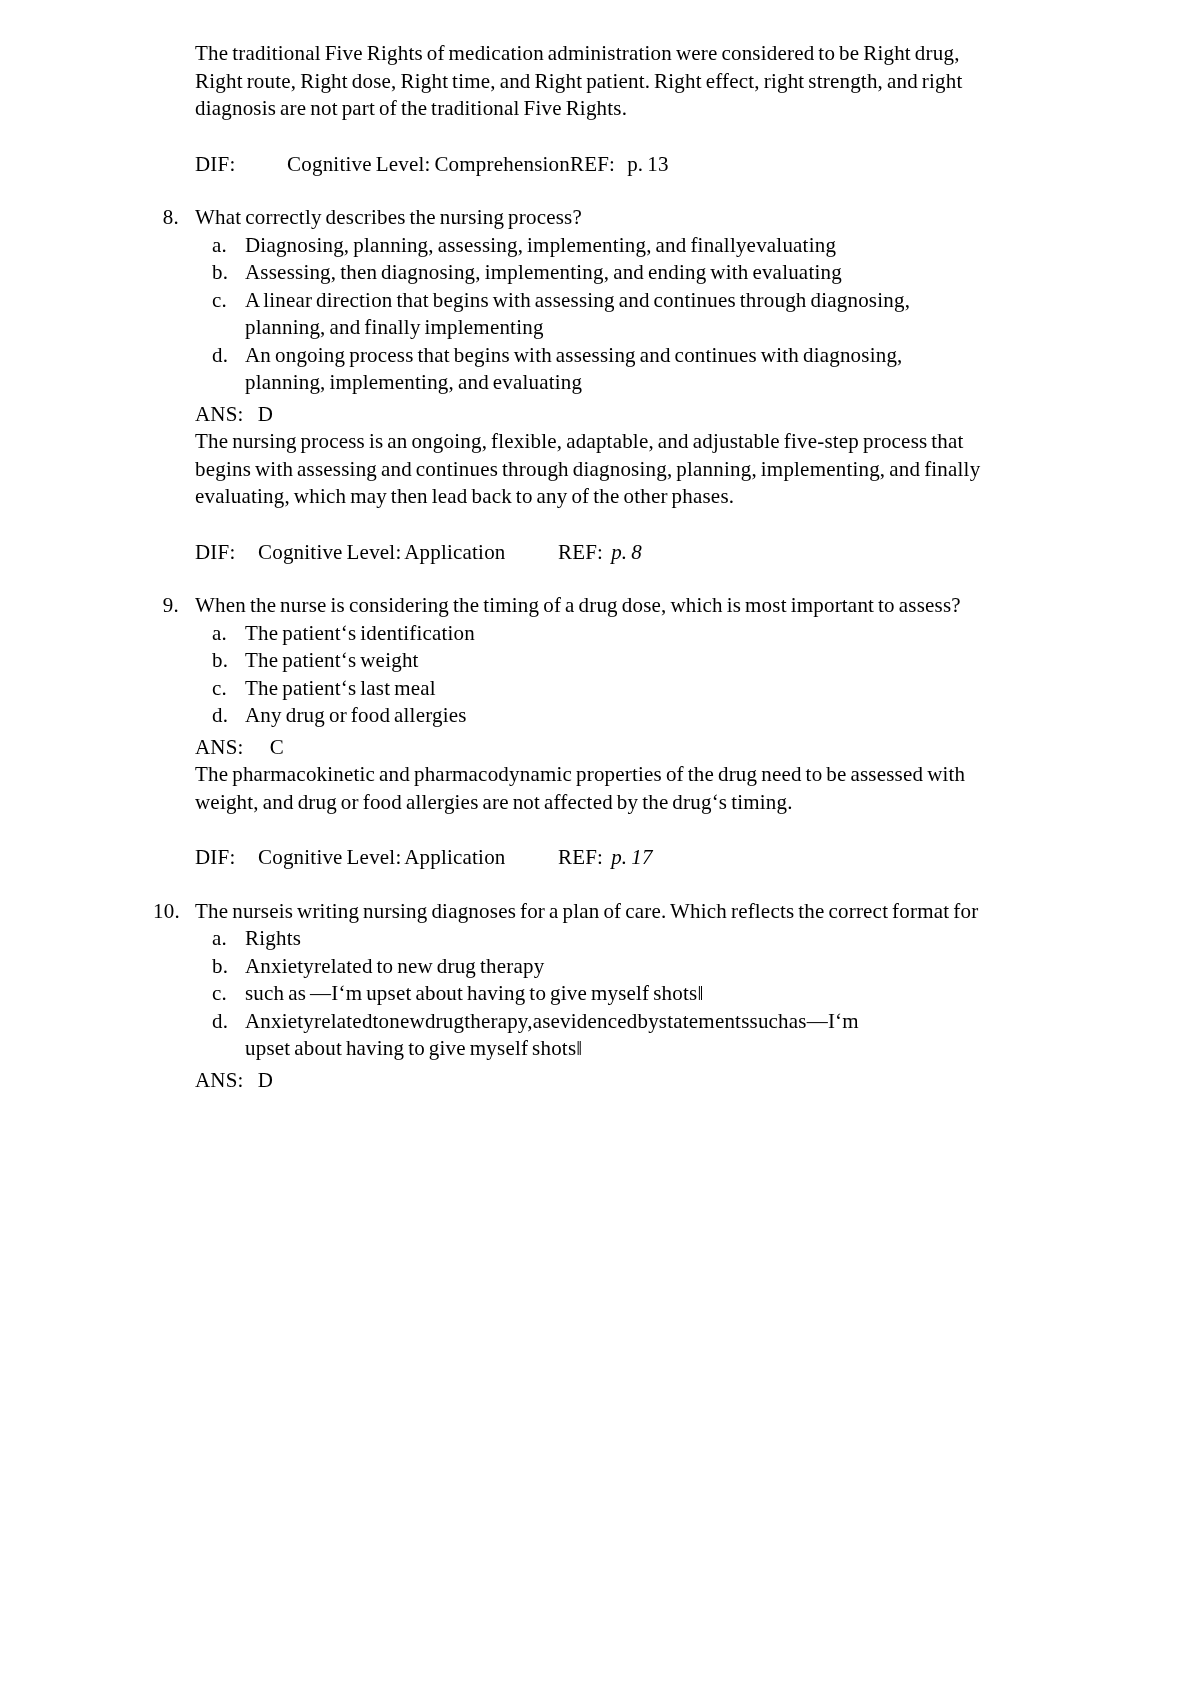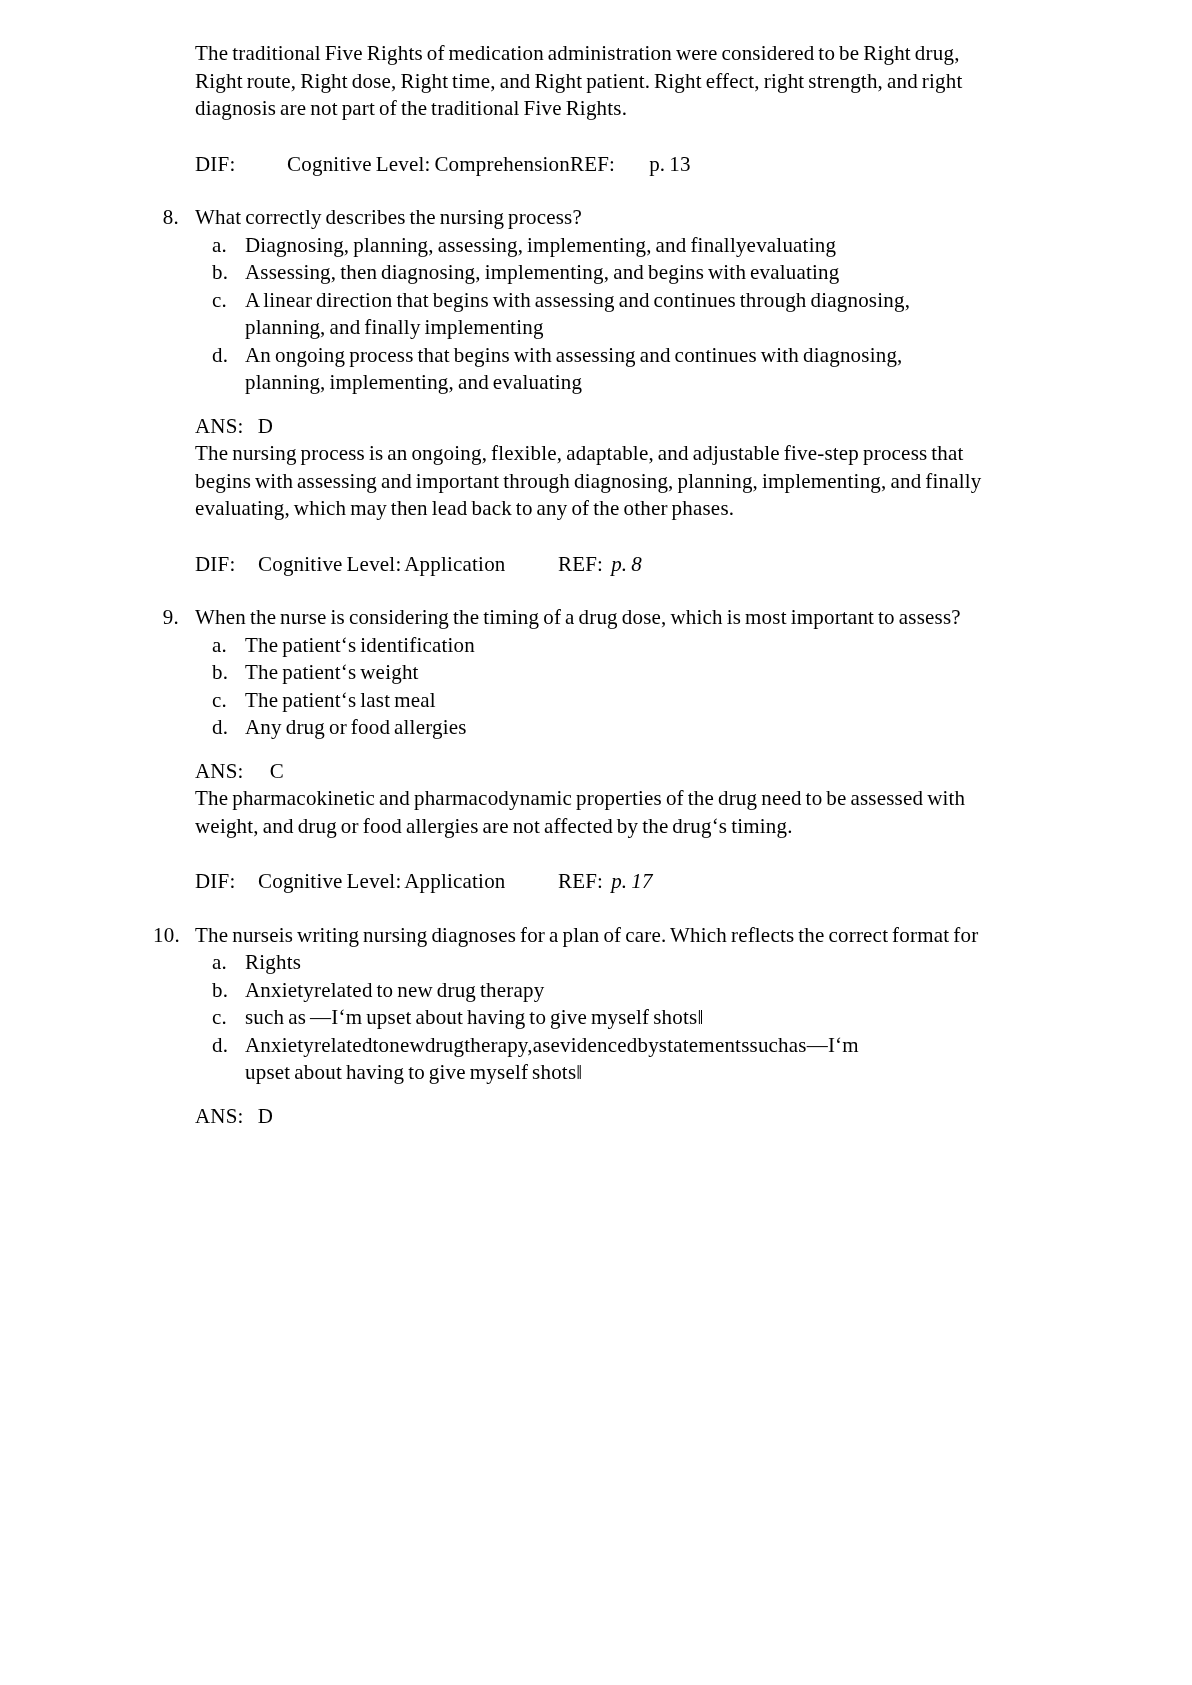--- a/index.html
+++ b/index.html
@@ -29,40 +29,40 @@
   .dif-row {
     display: flex;
     margin-top: 28px;
     margin-bottom: 26px;
     white-space: nowrap;
   }
   .dif-row .c-label { width: 63px; }
   .dif-row .c-cog-wide { width: 312px; text-align: right; }
   .dif-row .c-cog { width: 300px; }
   .dif-row .c-ref { }
-  .dif-row .c-page-gap { margin-left: 34px; font-family: Liberation Serif, serif; }
+  .dif-row .c-page-gap { margin-left: 12px; font-family: Liberation Serif, serif; }
   .dif-row .c-page { margin-left: 8px; font-style: italic; }
 
   
   .question { margin-top: 26px; }
   .qline { position: relative; white-space: nowrap; }
   .qnum {
     position: absolute;
     left: -42px;
     top: 0;
     width: 26px;
     text-align: right;
     white-space: nowrap;
   }
   .stem-cont { white-space: nowrap; }
 
   .opt { position: relative; padding-left: 50px; }
   .optletter { position: absolute; left: 17px; top: 0; }
 
-  .ans { margin-top: 16px; white-space: nowrap; }
+  .ans { margin-top: 4px; white-space: nowrap; }
   .ans.tight { }
   .ansletter { margin-left: 14px; }
   .ansletter.wide { margin-left: 26px; }
 
   .rationale { }
 </style>
 </head>
 <body>
 
 <div class="content">
@@ -84,38 +84,38 @@
     <div class="qline">
       <span class="qnum">8.</span>
       <span>What correctly describes the nursing process?</span>
     </div>
     <div class="opt">
       <span class="optletter">a.</span>
       <div class="line">Diagnosing, planning, assessing, implementing, and finallyevaluating</div>
     </div>
     <div class="opt">
       <span class="optletter">b.</span>
-      <div class="line">Assessing, then diagnosing, implementing, and begins with evaluating</div>
+      <div class="line">Assessing, then diagnosing, implementing, and ending with evaluating</div>
     </div>
     <div class="opt">
       <span class="optletter">c.</span>
       <div class="line">A linear direction that begins with assessing and continues through diagnosing,</div>
       <div class="line">planning, and finally implementing</div>
     </div>
     <div class="opt">
       <span class="optletter">d.</span>
       <div class="line">An ongoing process that begins with assessing and continues with diagnosing,</div>
       <div class="line">planning, implementing, and evaluating</div>
     </div>
     <div class="ans">
       <span>ANS:</span><span class="ansletter">D</span>
     </div>
     <div class="rationale">
       <div class="line">The nursing process is an ongoing, flexible, adaptable, and adjustable five-step process that</div>
-      <div class="line">begins with assessing and important through diagnosing, planning, implementing, and finally</div>
+      <div class="line">begins with assessing and continues through diagnosing, planning, implementing, and finally</div>
       <div class="line">evaluating, which may then lead back to any of the other phases.</div>
     </div>
     <div class="dif-row">
       <span class="c-label">DIF:</span>
       <span class="c-cog">Cognitive Level: Application</span>
       <span class="c-ref">REF:</span>
       <span class="c-page">p. 8</span>
     </div>
   </div>
 

